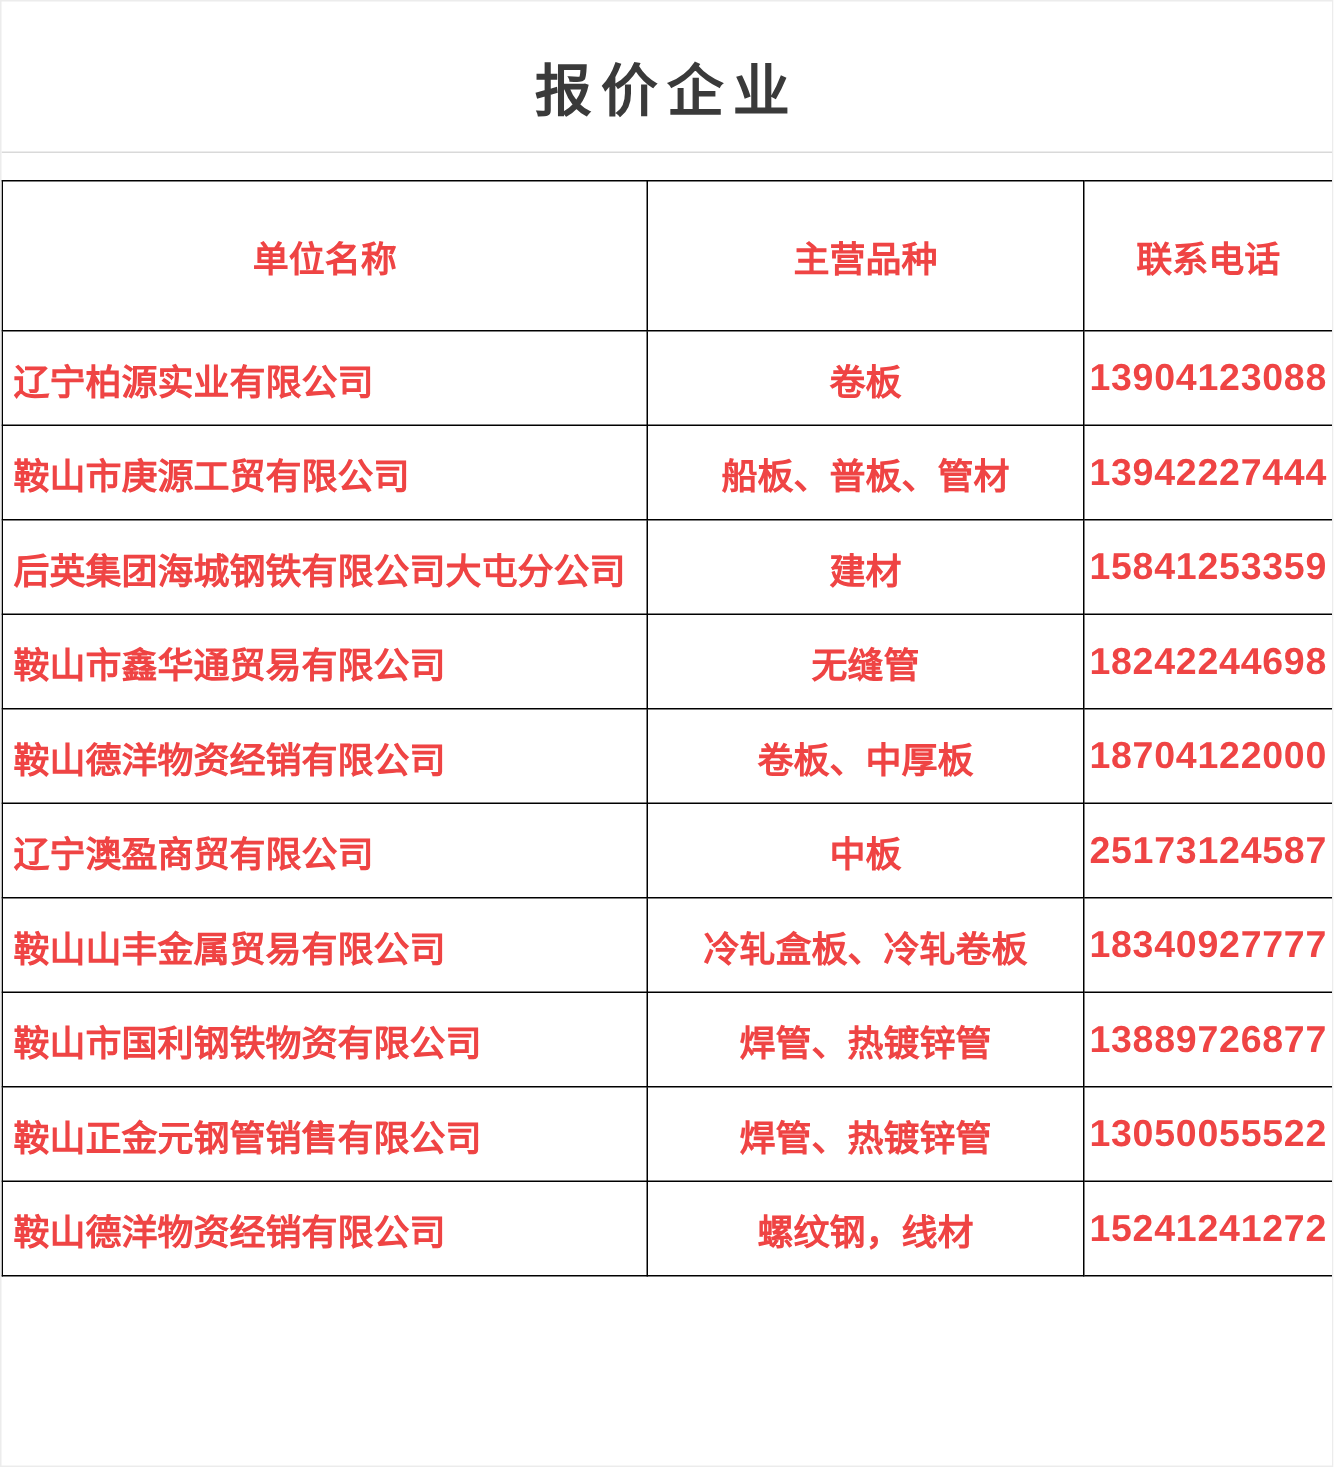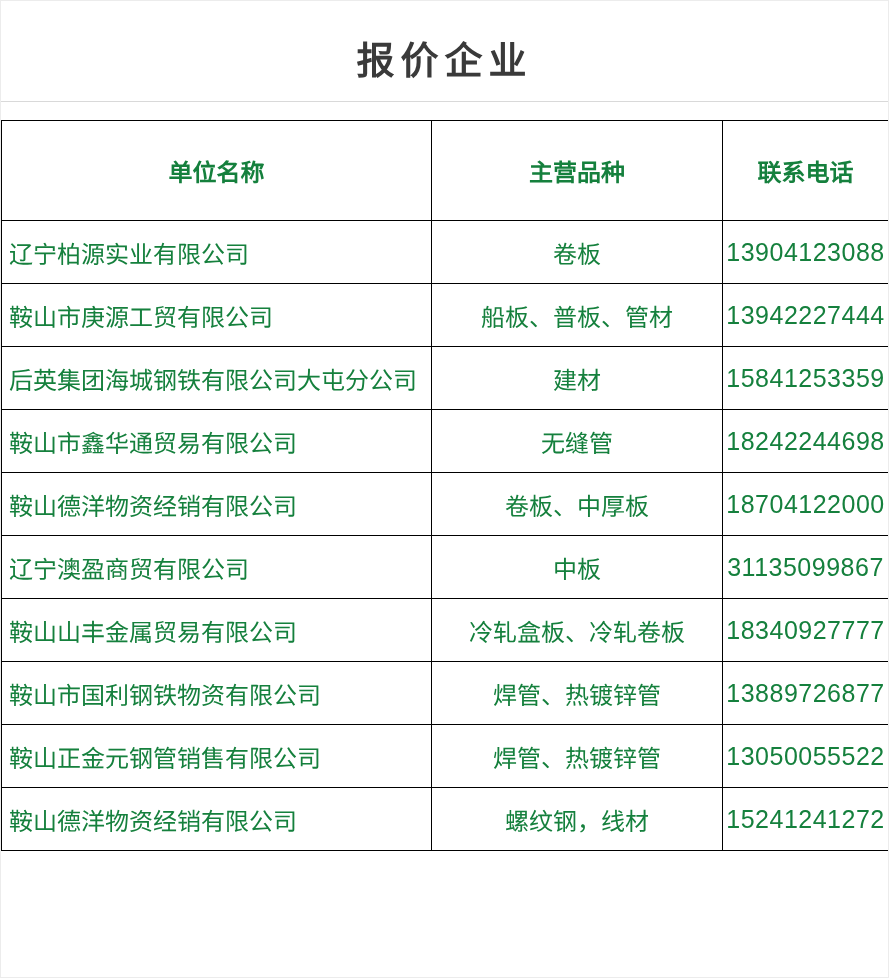--- a/index.html
+++ b/index.html
@@ -36,35 +36,35 @@
   }
   table.quote-table {
     width: 100%;
     border-collapse: collapse;
     table-layout: fixed;
     margin-top: 18px;
   }
   .quote-table th,
   .quote-table td {
     border: 1px solid #000000;
-    color: #15803d;
+    color: #ef4444;
     font-size: 24px;
     text-align: center;
     vertical-align: middle;
     padding: 0;
     overflow: hidden;
     white-space: nowrap;
   }
   .quote-table th {
     height: 99px;
     font-weight: bold;
   }
   .quote-table td {
     height: 62px;
-    font-weight: normal;
+    font-weight: bold;
   }
   .quote-table td.company-cell {
     text-align: left;
     padding-left: 7px;
   }
   .quote-table td.phone-cell {
     font-size: 25px;
     letter-spacing: 0.5px;
   }
 </style>
@@ -112,21 +112,21 @@
           <td class="phone-cell">18242244698</td>
         </tr>
         <tr>
           <td class="company-cell">鞍山德洋物资经销有限公司</td>
           <td class="products-cell">卷板、中厚板</td>
           <td class="phone-cell">18704122000</td>
         </tr>
         <tr>
           <td class="company-cell">辽宁澳盈商贸有限公司</td>
           <td class="products-cell">中板</td>
-          <td class="phone-cell">31135099867</td>
+          <td class="phone-cell">25173124587</td>
         </tr>
         <tr>
           <td class="company-cell">鞍山山丰金属贸易有限公司</td>
           <td class="products-cell">冷轧盒板、冷轧卷板</td>
           <td class="phone-cell">18340927777</td>
         </tr>
         <tr>
           <td class="company-cell">鞍山市国利钢铁物资有限公司</td>
           <td class="products-cell">焊管、热镀锌管</td>
           <td class="phone-cell">13889726877</td>

